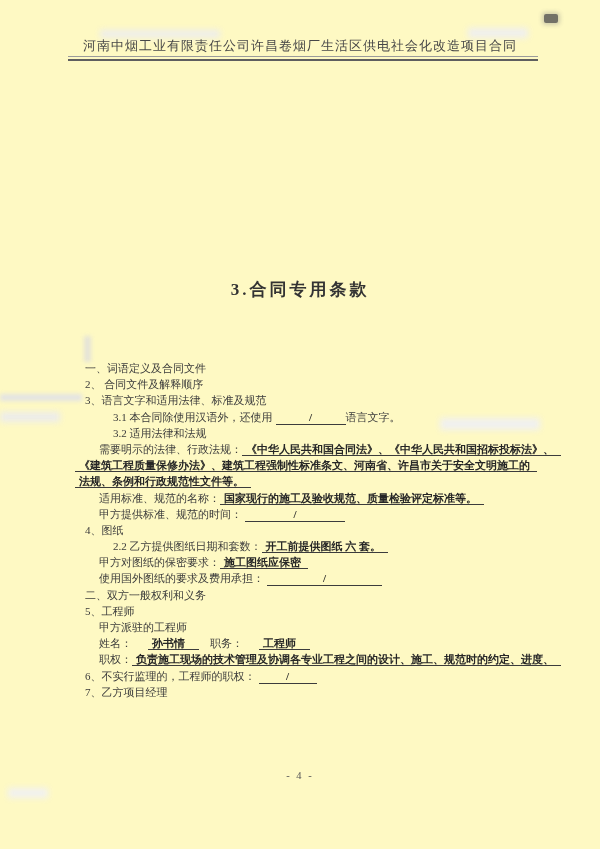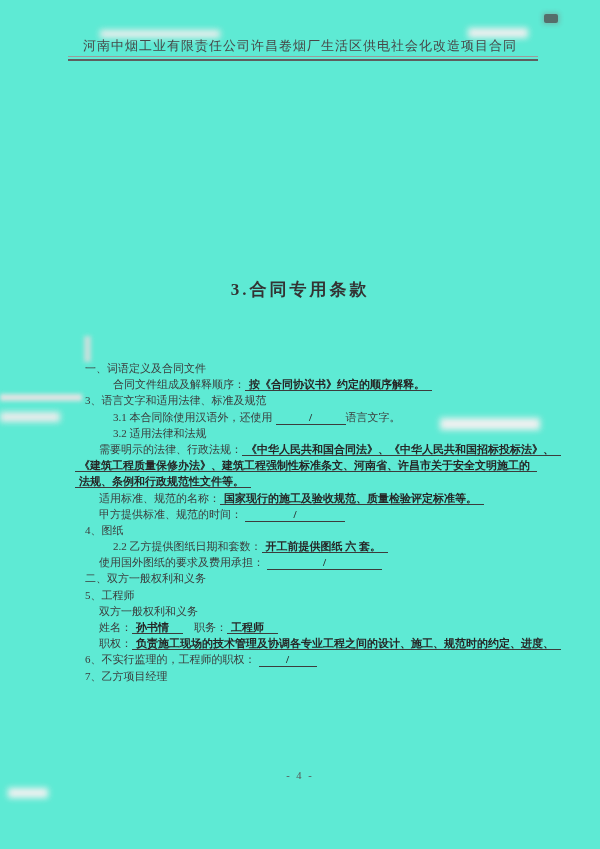--- a/index.html
+++ b/index.html
@@ -1,19 +1,19 @@
 <!DOCTYPE html>
 <html><head>
 <meta charset="utf-8">
 <style>
   html,body { margin:0; padding:0; background:#ffffff; }
   .page {
     position:relative;
     width:600px; height:849px;
-    background:#5eead4;
+    background:#fef9c3;
     overflow:hidden;
     font-family:"Liberation Serif","DejaVu Serif",serif;
     color:#3b3b3b;
   }
   
   .doc-header {
     position:absolute; top:37px; left:0; width:600px;
     text-align:center; font-size:13px; color:#474747;
     letter-spacing:1px; white-space:nowrap;
   }
@@ -34,21 +34,21 @@
   }
   .line { white-space:nowrap; height:16.2px; }
   .ind-a { padding-left:10px; }
   .ind-b { padding-left:24px; }
   .ind-c { padding-left:38px; }
   .fill {
     font-weight:bold; color:#262626;
     border-bottom:1px solid #3c3c3c;
     padding:0 7px 0 4px;
   }
-  .fill.short { padding-right:14px; }
+  .fill.short { padding-right:14px;margin-left:16px; }
   .blank {
     display:inline-block; text-align:center;
     border-bottom:1px solid #3c3c3c;
     font-weight:bold; color:#262626;
     height:14px; line-height:15px;
     margin-left:3px;
   }
   
   .page-num {
     position:absolute; top:770px; left:0; width:600px;
@@ -87,22 +87,22 @@
   <div class="artifact art-smudge-3"></div>
   <div class="artifact art-smudge-4"></div>
   <div class="artifact art-smudge-5"></div>
   <div class="artifact art-smudge-6"></div>
   <div class="artifact art-smudge-7"></div>
 
   <div class="body-text">
 
     <div class="line ind-a"><span>一、词语定义及合同文件</span></div>
 
+    <div class="line ind-a"><span>2、 合同文件及解释顺序</span></div>
 
-    <div class="line ind-c"><span>合同文件组成及解释顺序：</span><span class="fill">按《合同协议书》约定的顺序解释。</span></div>
 
     <div class="line ind-a"><span>3、语言文字和适用法律、标准及规范</span></div>
 
     <div class="line ind-c"><span>3.1 本合同除使用汉语外，还使用</span><span class="blank" style="width:70px">/</span><span>语言文字。</span></div>
 
     <div class="line ind-c"><span>3.2 适用法律和法规</span></div>
 
     <div class="line ind-b"><span>需要明示的法律、行政法规：</span><span class="fill">《中华人民共和国合同法》、《中华人民共和国招标投标法》、</span></div>
 
     <div class="line"><span class="fill">《建筑工程质量保修办法》、建筑工程强制性标准条文、河南省、许昌市关于安全文明施工的</span></div>
@@ -112,28 +112,29 @@
 
     <div class="line ind-b"><span>适用标准、规范的名称：</span><span class="fill">国家现行的施工及验收规范、质量检验评定标准等。</span></div>
 
     <div class="line ind-b"><span>甲方提供标准、规范的时间：</span><span class="blank" style="width:100px">/</span></div>
 
 
     <div class="line ind-a"><span>4、图纸</span></div>
 
     <div class="line ind-c"><span>2.2 乙方提供图纸日期和套数：</span><span class="fill">开工前提供图纸 六 套。</span></div>
 
+    <div class="line ind-b"><span>甲方对图纸的保密要求：</span><span class="fill">施工图纸应保密</span></div>
 
     <div class="line ind-b"><span>使用国外图纸的要求及费用承担：</span><span class="blank" style="width:115px">/</span></div>
 
     <div class="line ind-a"><span>二、双方一般权利和义务</span></div>
 
     <div class="line ind-a"><span>5、工程师</span></div>
 
-    <div class="line ind-b"><span>双方一般权利和义务</span></div>
+    <div class="line ind-b"><span>甲方派驻的工程师</span></div>
 
     <div class="line ind-b"><span>姓名：</span><span class="fill short">孙书情</span><span>　职务：</span><span class="fill short">工程师</span></div>
 
     <div class="line ind-b"><span>职权：</span><span class="fill">负责施工现场的技术管理及协调各专业工程之间的设计、施工、规范时的约定、进度、</span></div>
 
 
     <div class="line ind-a"><span>6、不实行监理的，工程师的职权：</span><span class="blank" style="width:58px">/</span></div>
 
     <div class="line ind-a"><span>7、乙方项目经理</span></div>
 

